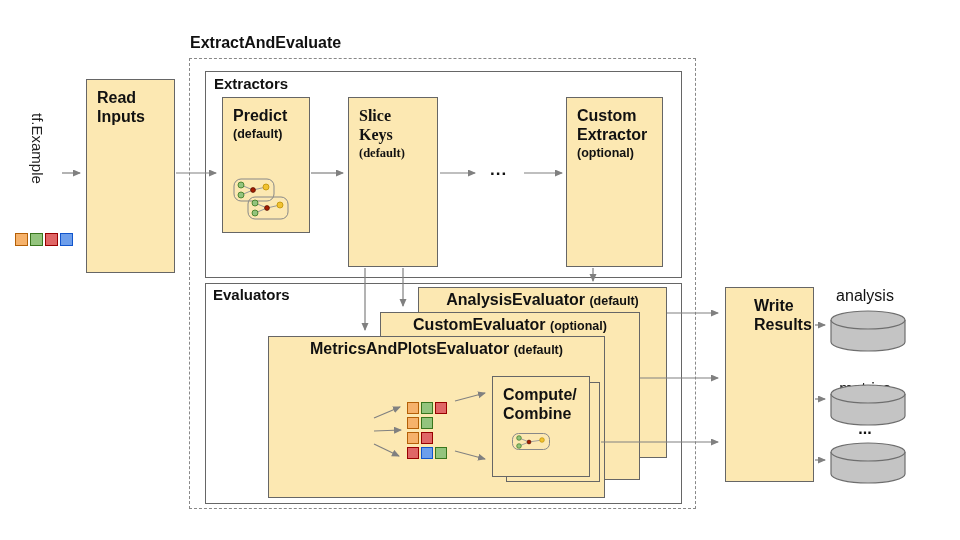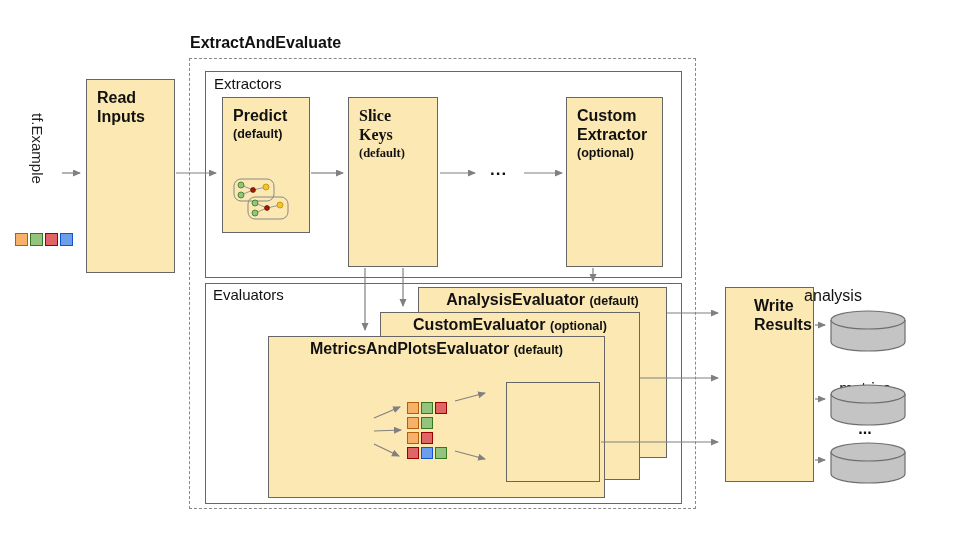--- a/index.html
+++ b/index.html
@@ -4,21 +4,21 @@
 <style>
   html,body{margin:0;padding:0;background:#fff;}
   .canvas{position:relative;width:960px;height:540px;background:#fff;overflow:hidden;
           font-family:"Liberation Sans",sans-serif;color:#111;}
   .box{position:absolute;background:var(--cream,#FCE8B2);border:1px solid #666;box-sizing:border-box;}
   .container{position:absolute;border:1px solid #666;background:#fff;box-sizing:border-box;}
   .dashed{position:absolute;border:1.5px dashed #888;box-sizing:border-box;background:transparent;}
   .title{font-weight:bold;font-size:16px;line-height:1.18;white-space:pre-line;}
   .qual{font-weight:bold;font-size:12.5px;line-height:1.3;}
   .pad{padding:9px 4px 0 10px;}
-  .clabel{position:absolute;font-weight:normal;font-size:15px;}
+  .clabel{position:absolute;font-weight:bold;font-size:15px;}
   .hdr{position:absolute;left:0;right:0;top:3px;text-align:center;white-space:nowrap;}
   .hdr .t{font-weight:bold;font-size:16px;}
   .hdr .q{font-weight:bold;font-size:12.5px;}
   .big-title{position:absolute;font-weight:bold;font-size:16px;}
   .vlabel{position:absolute;font-size:15px;color:#222;transform:rotate(90deg);transform-origin:0 0;white-space:nowrap;}
   .ellipsis{position:absolute;font-weight:bold;font-size:17px;letter-spacing:1px;}
   .sq{width:12px;height:12px;border:1px solid #000;box-sizing:border-box;display:inline-block;}
   #input-squares{position:absolute;left:15px;top:233px;display:flex;gap:2px;}
   #input-squares .sq{width:13px;height:13px;}
   #slice-grid{position:absolute;left:407px;top:402px;}
@@ -136,27 +136,45 @@
         <span class="sq" style="background: rgb(224, 102, 102); border-color: rgb(153, 0, 0);"></span>
       </div>
       <div class="sq-line">
         <span class="sq" style="background: rgb(224, 102, 102); border-color: rgb(153, 0, 0);"></span>
         <span class="sq" style="background: rgb(109, 158, 235); border-color: rgb(17, 85, 204);"></span>
         <span class="sq" style="background: rgb(147, 196, 125); border-color: rgb(56, 118, 29);"></span>
       </div>
     </div>
 
   <div class="box z4" style="left:506px;top:382px;width:94px;height:100px;"></div>
+  <div class="box z5 pad" style="left:492px;top:376px;width:98px;height:101px;">
+    <div class="title">Compute/
+Combine</div>
+    <svg class="icon-svg" style="left:19px;top:56px;" width="40" height="18" viewBox="0 0 40 18">
+      <rect x="0.5" y="0.5" width="37" height="16" rx="6" fill="none" stroke="#888"></rect>
+      <g stroke="#999" stroke-width="0.9">
+        <line x1="7" y1="5" x2="17" y2="9"></line>
+          <line x1="7" y1="13" x2="17" y2="9"></line>
+          <line x1="17" y1="9" x2="30" y2="7"></line>
+      </g>
+      <g stroke-width="0.7">
+        <circle cx="7" cy="5" r="2.3" fill="#93C47D" stroke="#38761D"></circle>
+        <circle cx="7" cy="13" r="2.3" fill="#93C47D" stroke="#38761D"></circle>
+        <circle cx="17" cy="9" r="1.9" fill="#A61C00" stroke="#5b0f00"></circle>
+        <circle cx="30" cy="7" r="2.3" fill="#F1C232" stroke="#BF9000"></circle>
+      </g>
+    </svg>
+  </div>
 
   <div class="box pad" style="left:725px;top:287px;width:89px;height:195px;padding-left:28px;">
     <div class="title">Write
 Results</div>
   </div>
 
-  <div class="out-label" style="left:788px;top:287px;">analysis</div>
+  <div class="out-label" style="left:820px;top:287px;">analysis</div>
   <div class="out-label" style="left:820px;top:380px;text-align:center;">metrics</div>
   <div class="out-label b" style="left:820px;top:420px;">...</div>
 
   <svg class="overlay" width="960" height="540" viewBox="0 0 960 540">
     <defs>
       <marker id="ah" markerWidth="9" markerHeight="8" refX="7" refY="3.5" orient="auto" markerUnits="userSpaceOnUse">
         <path d="M0,0 L8,3.5 L0,7 Z" fill="#808080"></path>
       </marker>
     </defs>
     <g stroke="#808080" stroke-width="1.2" fill="none">

